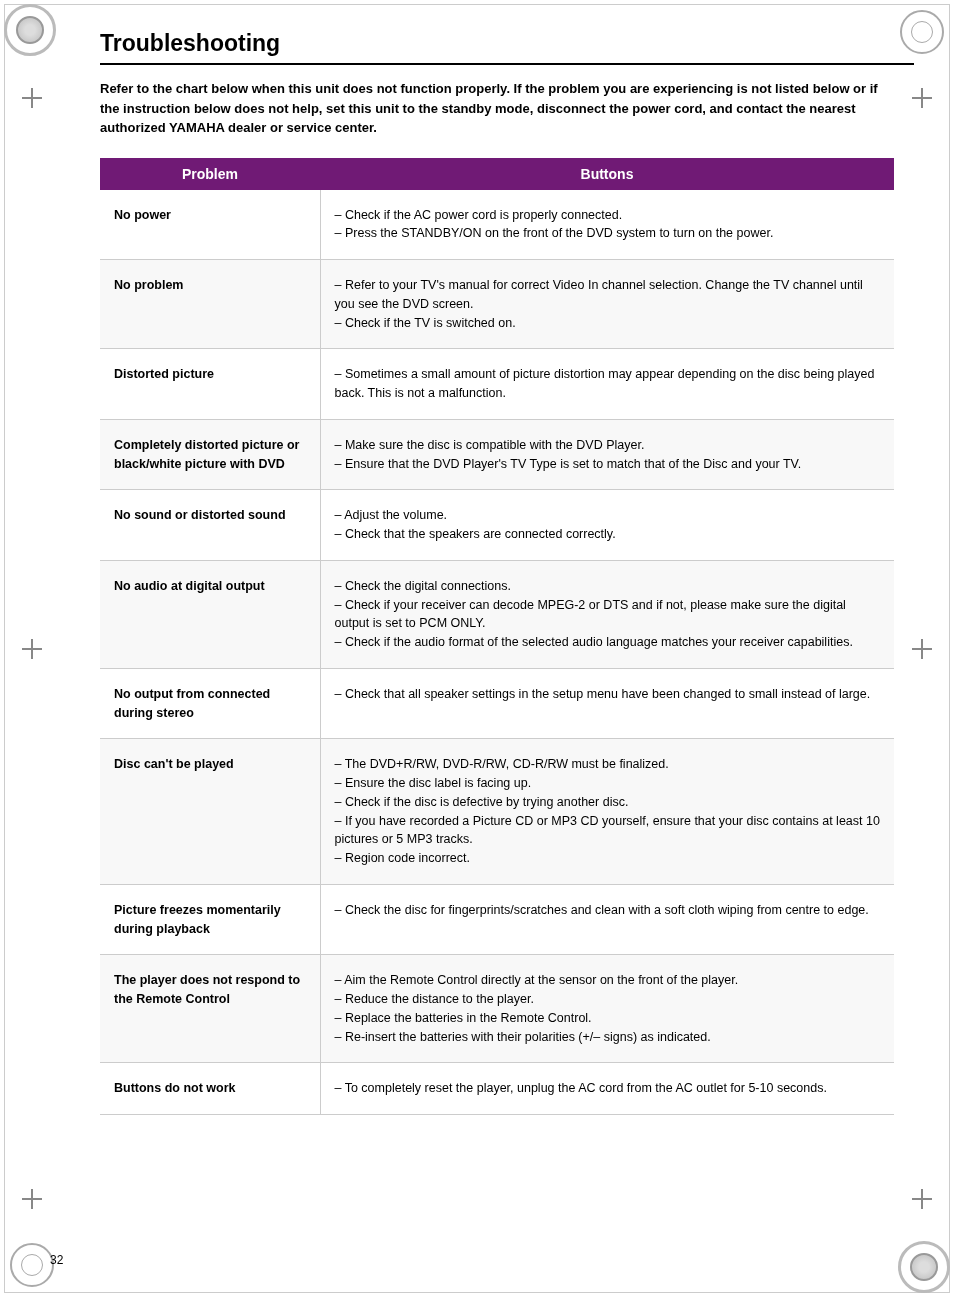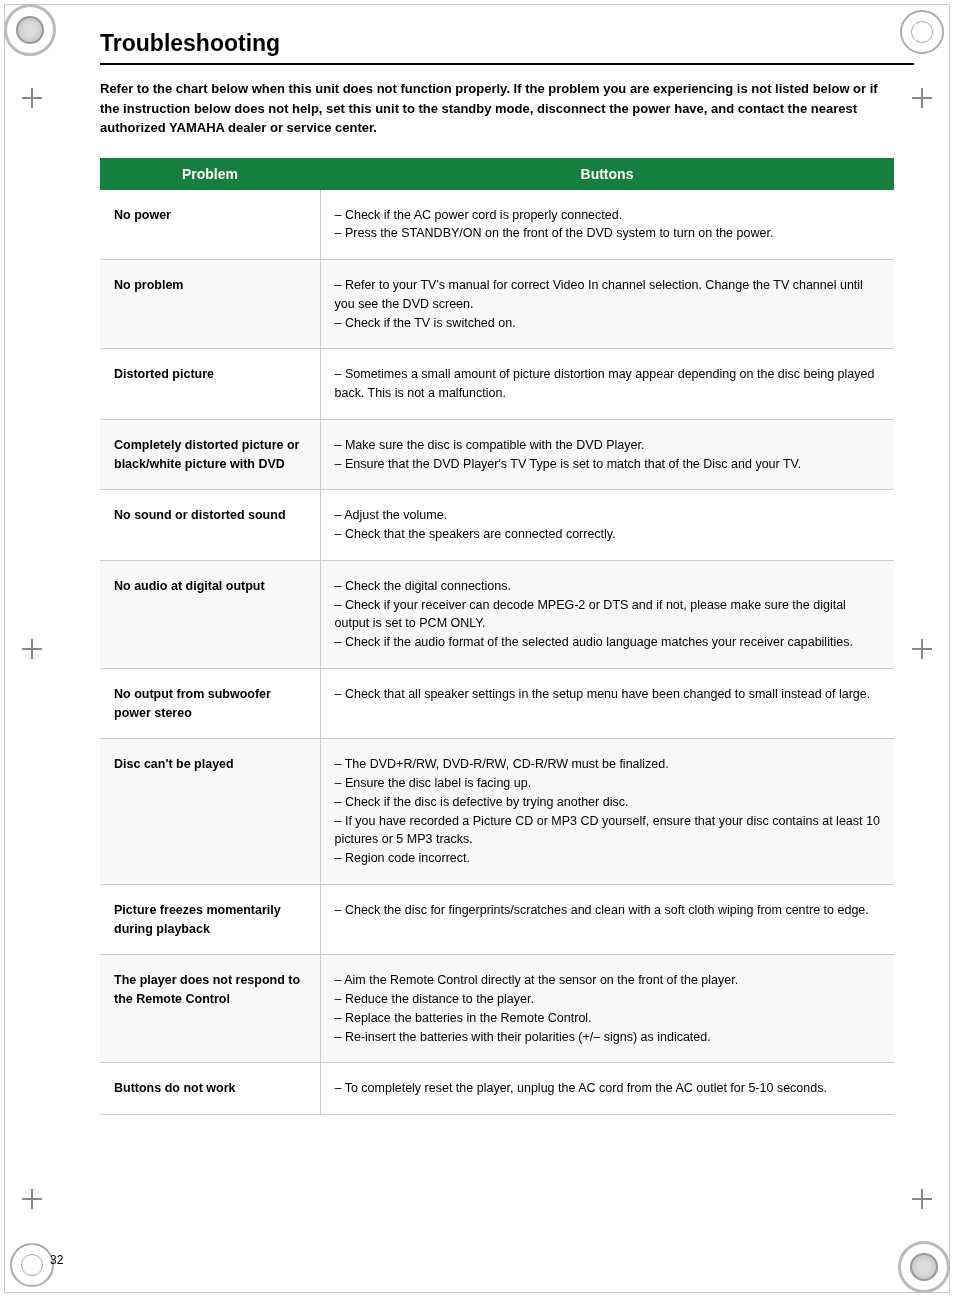--- a/index.html
+++ b/index.html
@@ -94,21 +94,21 @@
     }
 
     .troubleshoot-table {
       width: 100%;
       border-collapse: collapse;
       margin-left: 60px;
       width: calc(100% - 80px);
     }
 
     .troubleshoot-table th {
-      background-color: #15803d;
+      background-color: #701a75;
       color: #fff;
       padding: 8px 14px;
       text-align: center;
       font-size: 14px;
       font-weight: bold;
     }
 
     .troubleshoot-table td {
       padding: 16px 14px;
       vertical-align: top;
@@ -168,21 +168,21 @@
 <div style="position:absolute; top:10px; right:10px; width:44px; height:44px; border:2px solid #aaa; border-radius:50%; display:flex; align-items:center; justify-content:center;">
   <div style="width:22px; height:22px; border:1.5px solid #aaa; border-radius:50%;"></div>
 </div>
 <div style="position:absolute; bottom:10px; left:10px; width:44px; height:44px; border:2px solid #aaa; border-radius:50%; display:flex; align-items:center; justify-content:center;">
   <div style="width:22px; height:22px; border:1.5px solid #aaa; border-radius:50%;"></div>
 </div>
 
 <h1 class="page-title">Troubleshooting</h1>
 <hr class="title-underline">
 
-<p class="intro-text">Refer to the chart below when this unit does not function properly. If the problem you are experiencing is not listed below or if the instruction below does not help, set this unit to the standby mode, disconnect the power have, and contact the nearest authorized YAMAHA dealer or service center.</p>
+<p class="intro-text">Refer to the chart below when this unit does not function properly. If the problem you are experiencing is not listed below or if the instruction below does not help, set this unit to the standby mode, disconnect the power cord, and contact the nearest authorized YAMAHA dealer or service center.</p>
 
 <table class="troubleshoot-table">
   <thead>
     <tr>
       <th>Problem</th>
       <th>Buttons</th>
     </tr>
   </thead>
   <tbody id="table-body">
   <tr>
@@ -203,21 +203,21 @@
       </tr>
       <tr>
         <td>No sound or distorted sound</td>
         <td>– Adjust the volume.<br>– Check that the speakers are connected correctly.</td>
       </tr>
       <tr>
         <td>No audio at digital output</td>
         <td>– Check the digital connections.<br>– Check if your receiver can decode MPEG-2 or DTS and if not, please make sure the digital output is set to PCM ONLY.<br>– Check if the audio format of the selected audio language matches your receiver capabilities.</td>
       </tr>
       <tr>
-        <td>No output from subwoofer power stereo</td>
+        <td>No output from connected during stereo</td>
         <td>– Check that all speaker settings in the setup menu have been changed to small instead of large.</td>
       </tr>
       <tr>
         <td>Disc can't be played</td>
         <td>– The DVD+R/RW, DVD-R/RW, CD-R/RW must be finalized.<br>– Ensure the disc label is facing up.<br>– Check if the disc is defective by trying another disc.<br>– If you have recorded a Picture CD or MP3 CD yourself, ensure that your disc contains at least 10 pictures or 5 MP3 tracks.<br>– Region code incorrect.</td>
       </tr>
       <tr>
         <td>Picture freezes momentarily during playback</td>
         <td>– Check the disc for fingerprints/scratches and clean with a soft cloth wiping from centre to edge.</td>
       </tr>

